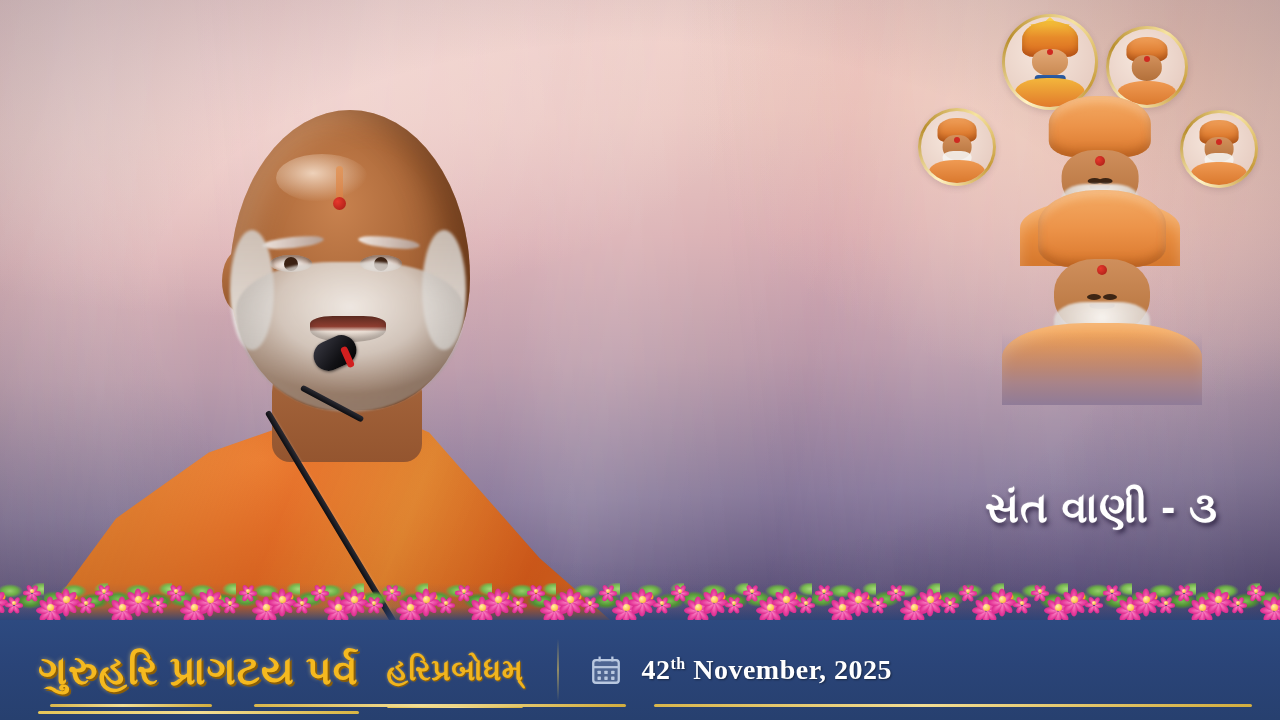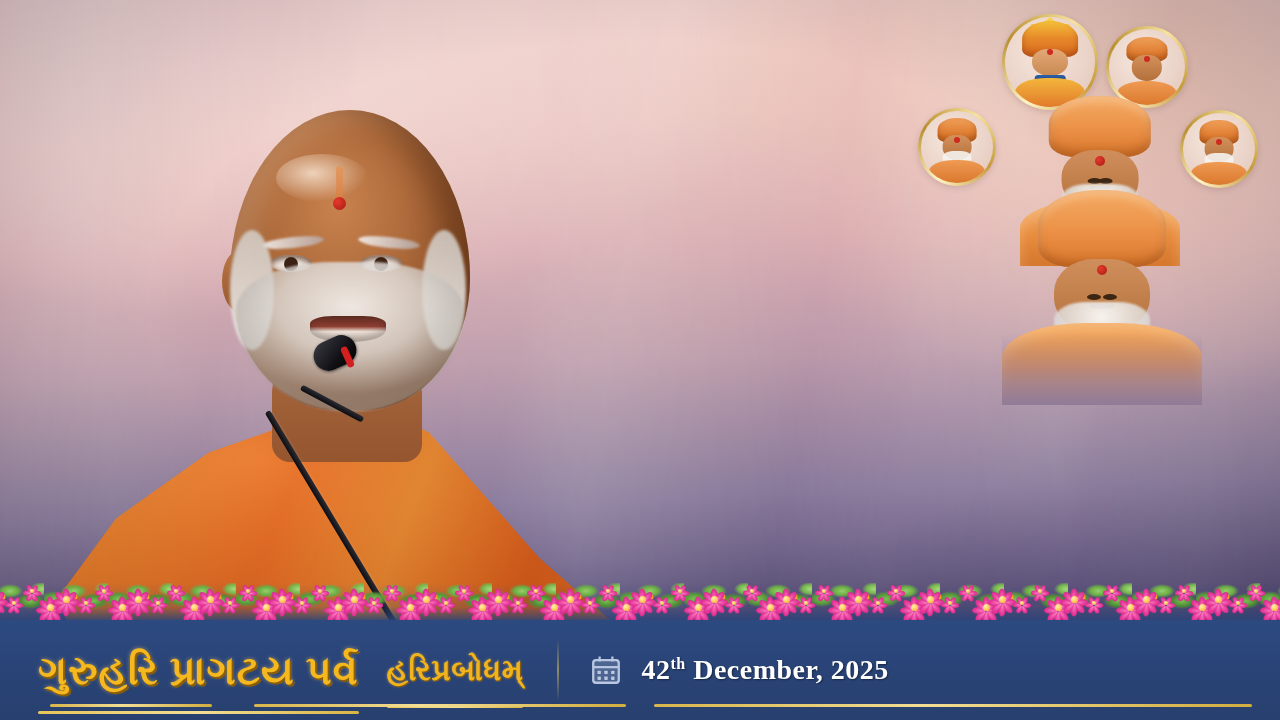--- a/index.html
+++ b/index.html
@@ -339,20 +339,21 @@
     <div class="sp-mouth"></div>
   </div>
 
   <div>
     <div class="mic-rod"></div>
     <div class="mic-rod2"></div>
     <div class="mic-head"></div>
     <div class="mic-ring"></div>
   </div>
 
+  <div class="right-title">સંત વાણી - ૩</div>
 
 
   <div class="garland">
     <div class="leaves"></div>
     <div class="flowers"></div>
     <div id="flowerHost">
         <div class="flower" style="left: -20px; top: 2px;">
           <span class="pet" style="transform: rotate(0deg) translateX(1px);"></span>
           <span class="pet" style="transform: rotate(45deg) translateX(1px);"></span>
           <span class="pet" style="transform: rotate(315deg) translateX(1px);"></span>
@@ -1100,21 +1101,21 @@
             <g fill="currentColor" stroke="none">
               <rect x="6" y="12.5" width="2.4" height="2.4" rx=".4"></rect>
               <rect x="10.8" y="12.5" width="2.4" height="2.4" rx=".4"></rect>
               <rect x="15.6" y="12.5" width="2.4" height="2.4" rx=".4"></rect>
               <rect x="6" y="16.6" width="2.4" height="2.4" rx=".4"></rect>
               <rect x="10.8" y="16.6" width="2.4" height="2.4" rx=".4"></rect>
               <rect x="15.6" y="16.6" width="2.4" height="2.4" rx=".4"></rect>
             </g>
           </svg>
         </span>
-        <span class="meta-txt"><span>42</span><sup>th</sup><span> December, 2025</span></span>
+        <span class="meta-txt"><span>42</span><sup>th</sup><span> November, 2025</span></span>
       </div>
 
 
     </div>
 
     <div class="bar-rule">
       <span class="rule-seg" style="left:22px;width:162px;"></span>
       <span class="rule-seg" style="left:226px;width:372px;"></span>
       <span class="rule-seg" style="left:626px;right:0;"></span>
     </div>

